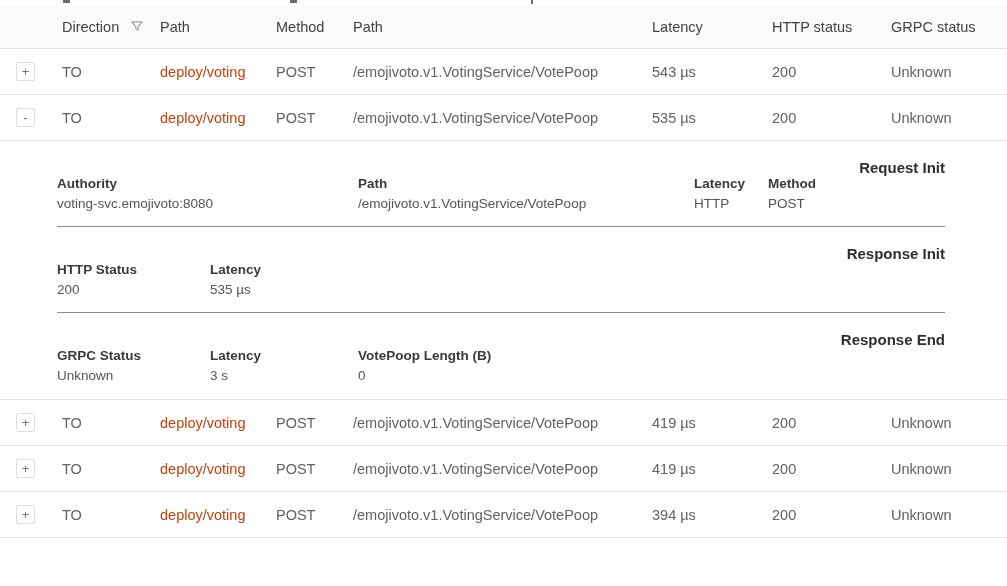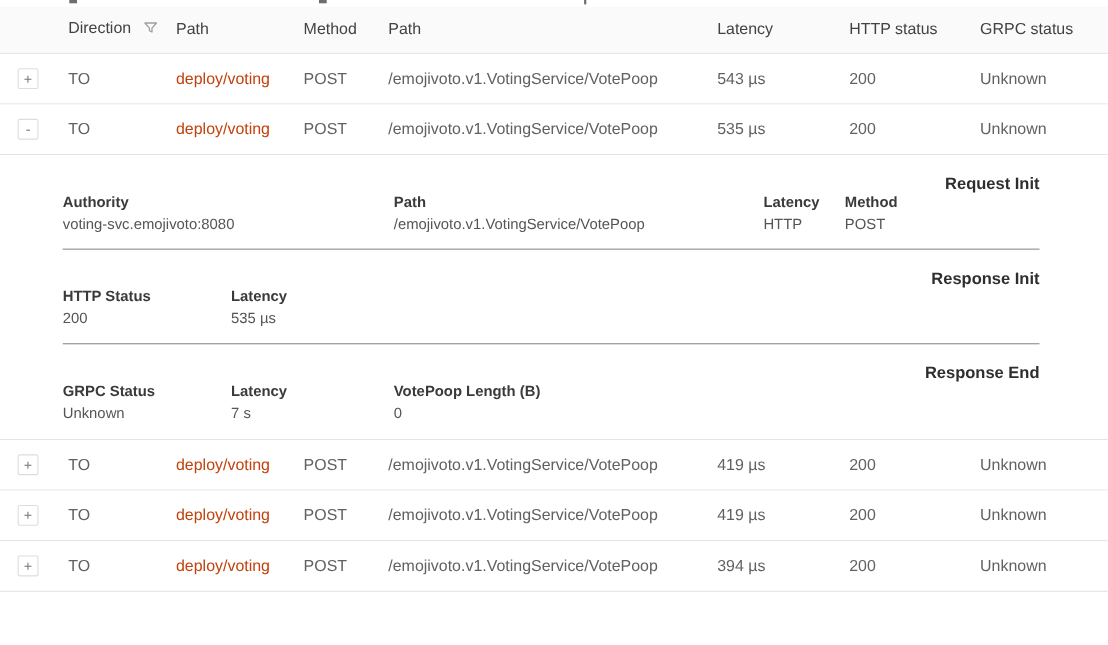--- a/index.html
+++ b/index.html
@@ -176,21 +176,21 @@
   <div class="section" id="section-response-end">
     <div class="section-title">Response End</div>
     <div class="fields">
   <div class="field">
     <div class="f-label">GRPC Status</div>
     <div class="f-value">Unknown</div>
   </div>
 
   <div class="field">
     <div class="f-label">Latency</div>
-    <div class="f-value">7 s</div>
+    <div class="f-value">3 s</div>
   </div>
 
   <div class="field">
     <div class="f-label">VotePoop Length (B)</div>
     <div class="f-value">0</div>
   </div>
 </div>
 
   </div>
 </div>

